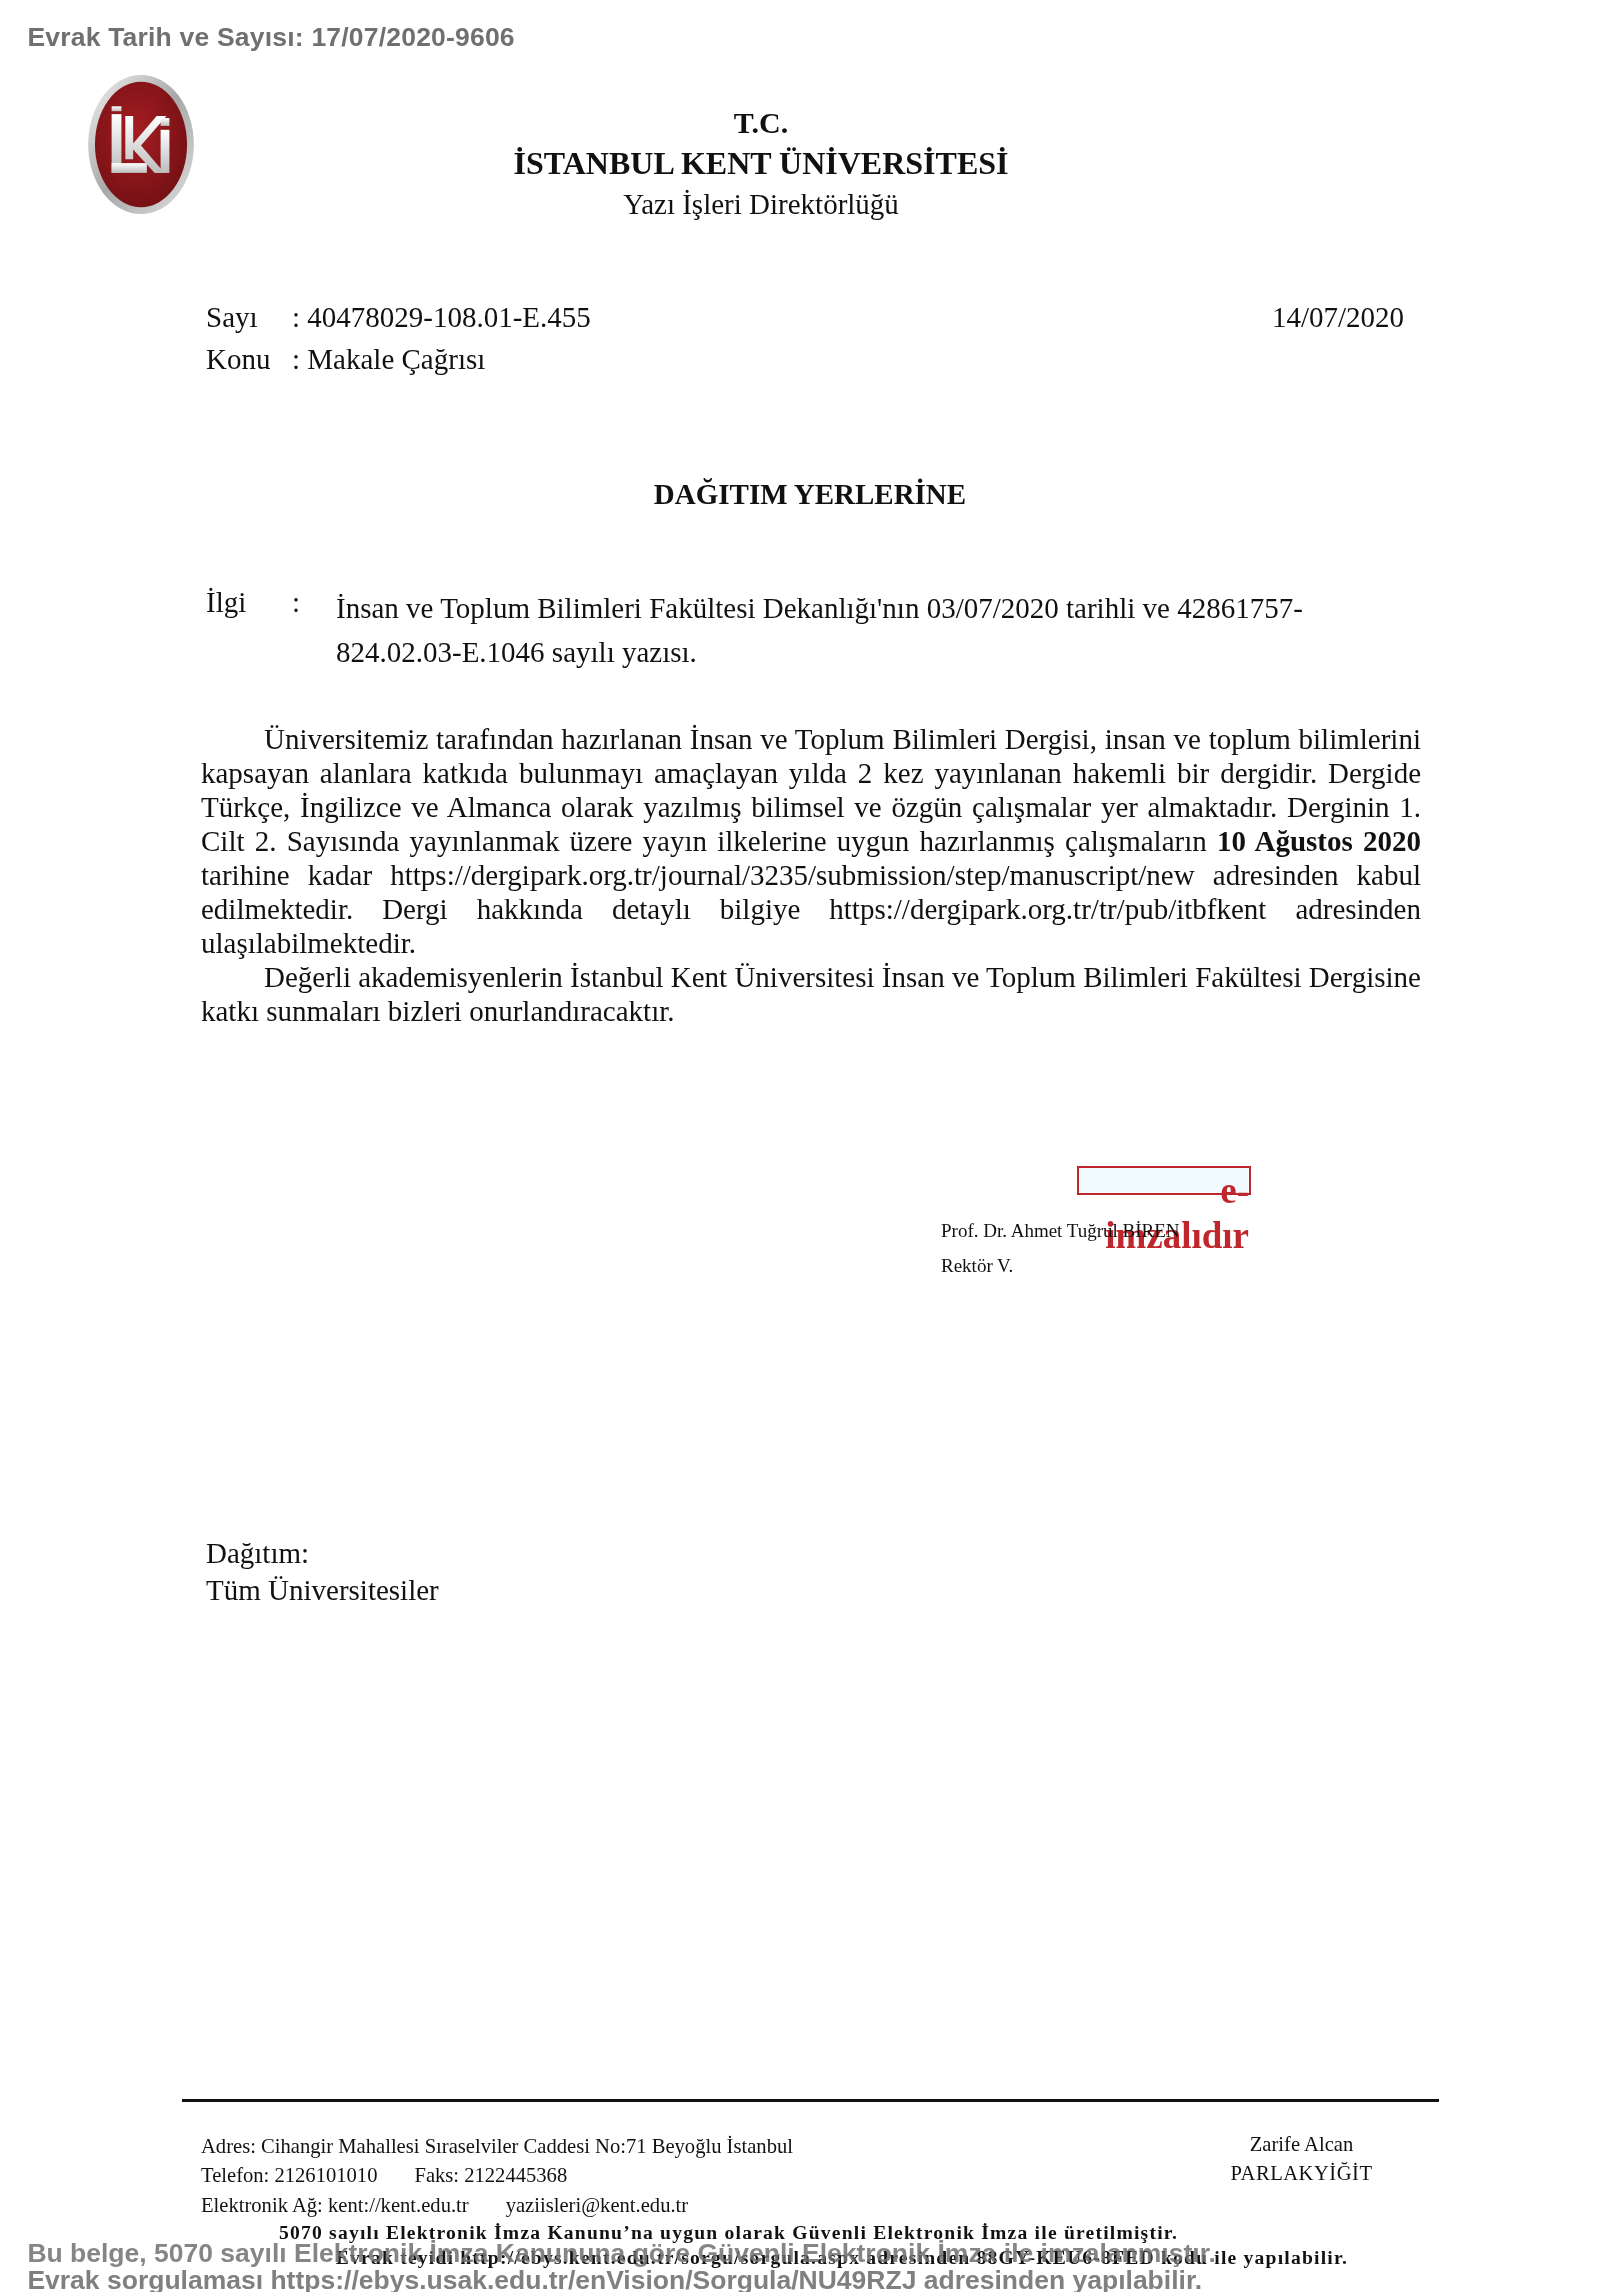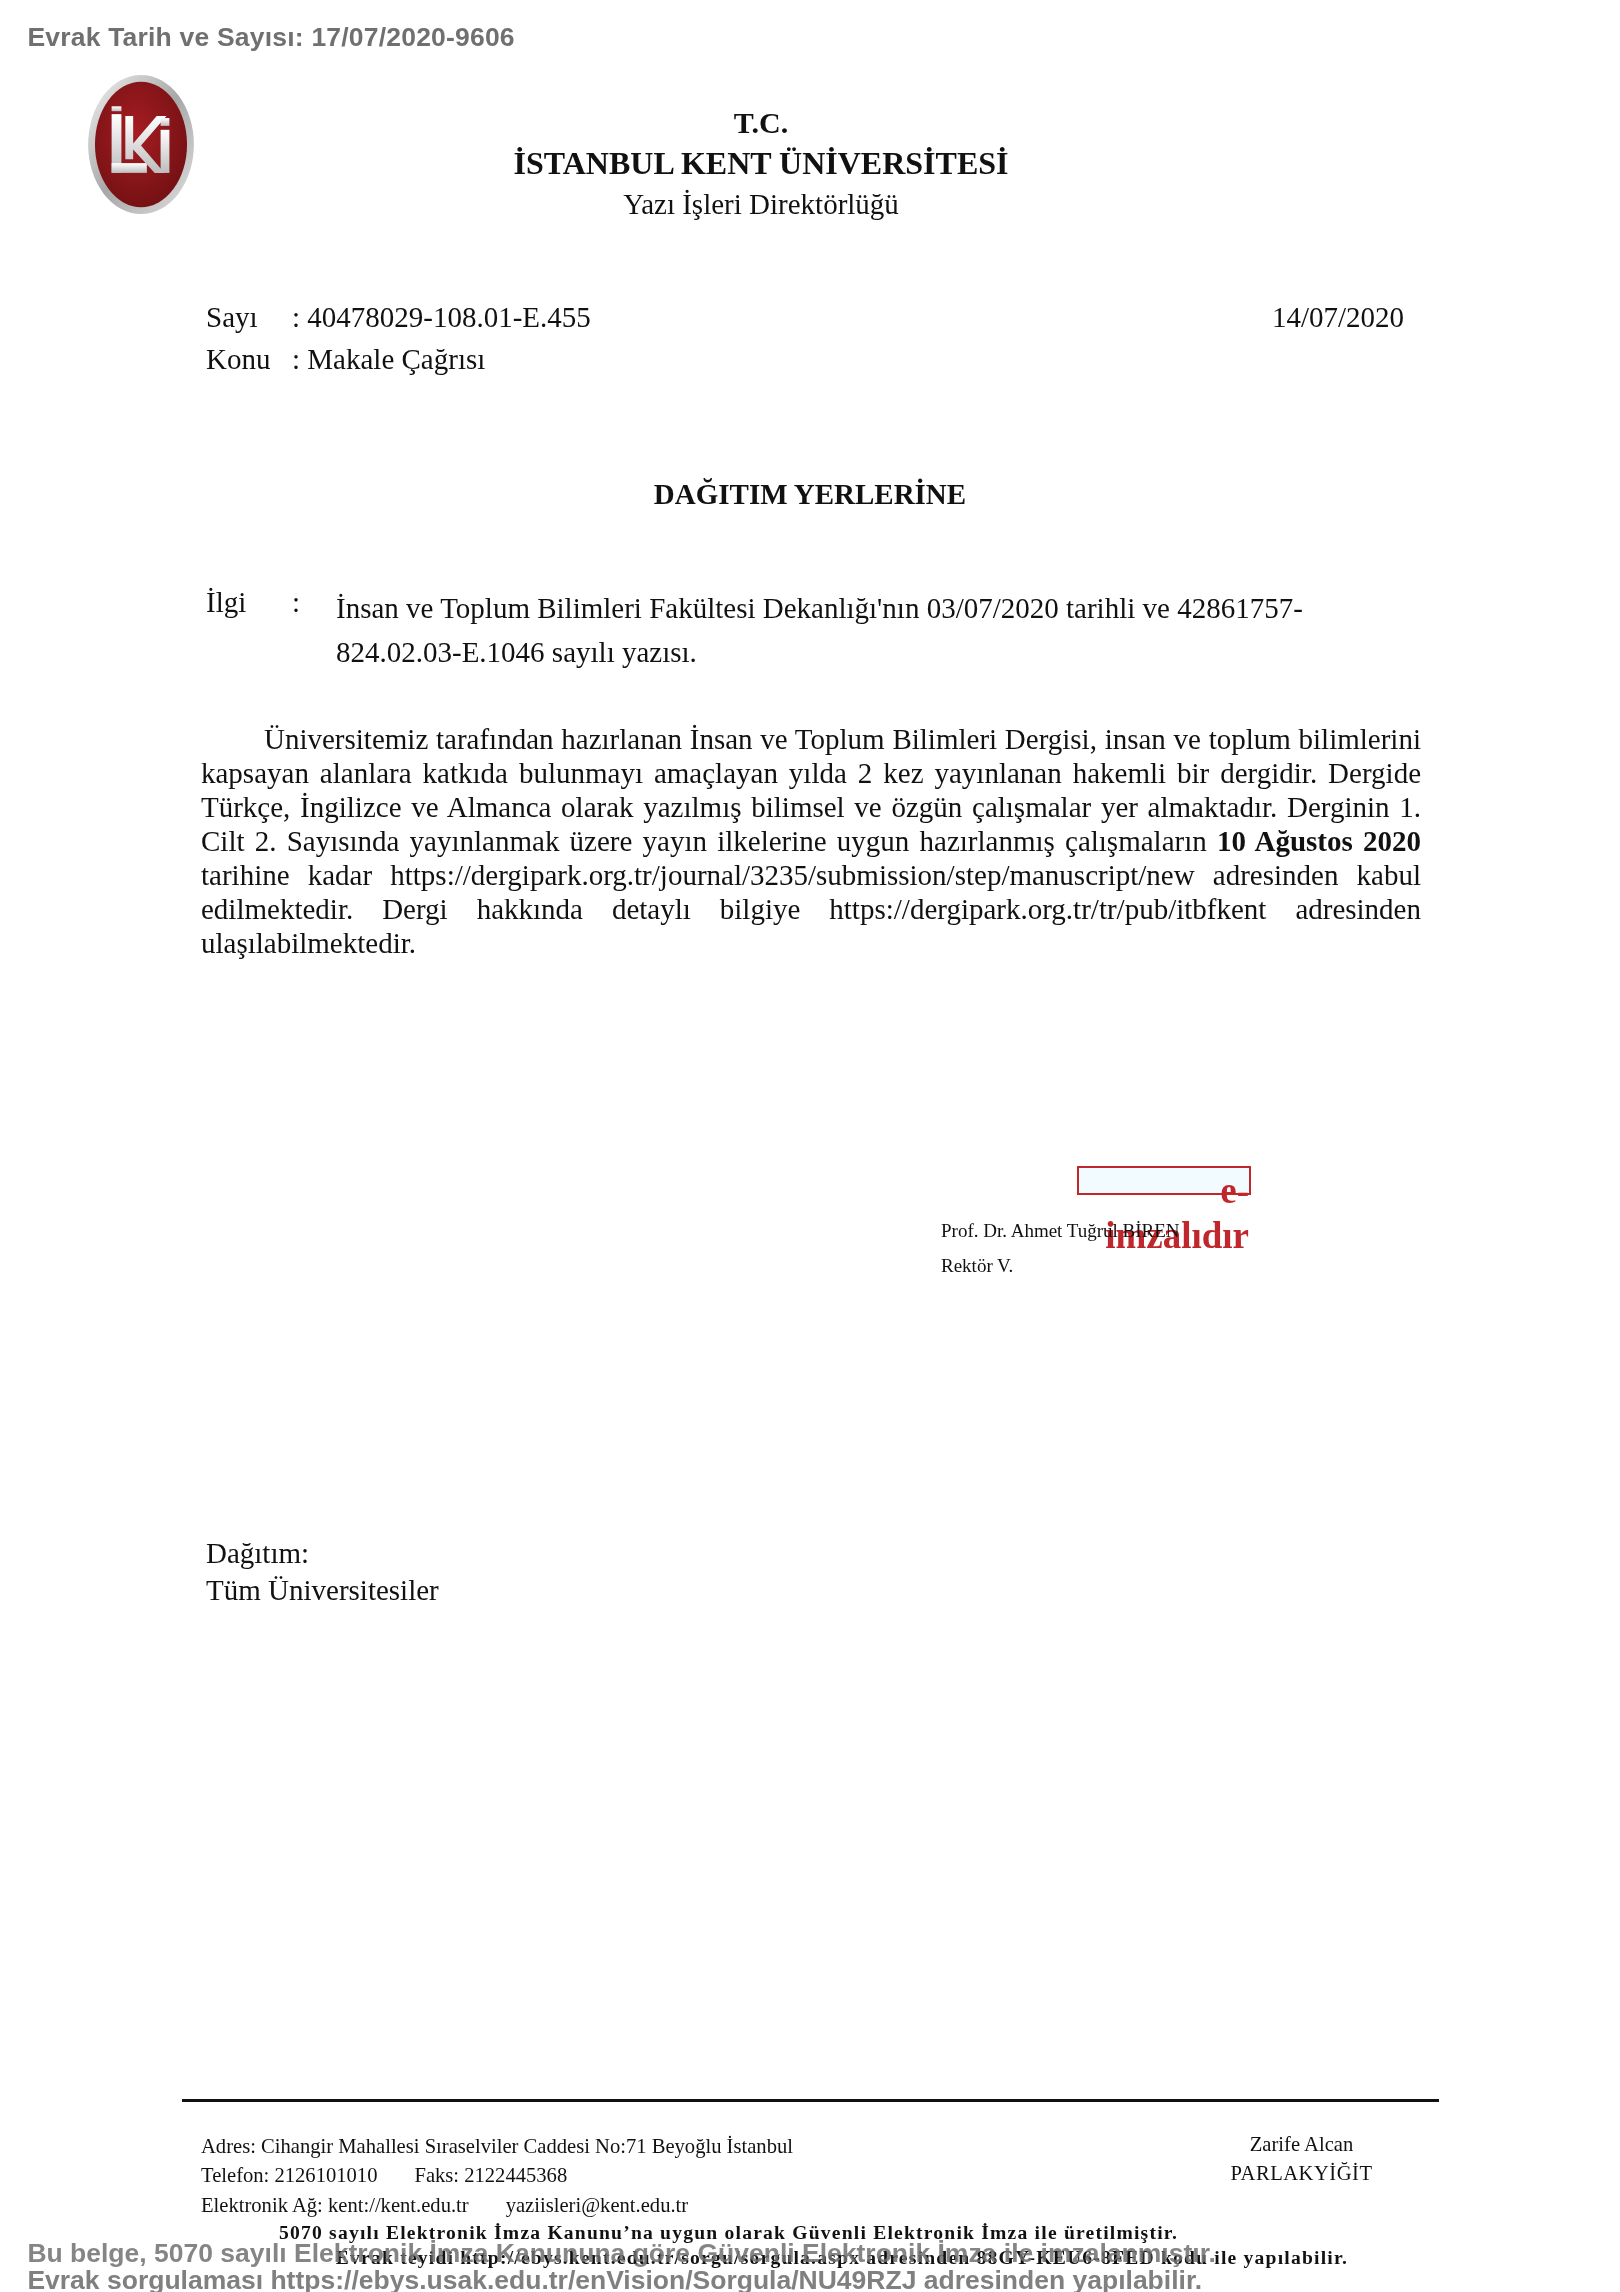--- a/index.html
+++ b/index.html
@@ -103,20 +103,21 @@
 <div class="abs dist-title">DAĞITIM YERLERİNE</div>
 
 <div class="abs ilgi">
   <span class="ilgi-label">İlgi</span>
   <span class="ilgi-colon">:</span>
   <div class="ilgi-text">İnsan ve Toplum Bilimleri Fakültesi Dekanlığı'nın 03/07/2020 tarihli ve 42861757-824.02.03-E.1046 sayılı yazısı.</div>
 </div>
 
 <div class="abs body">
   <p><span>Üniversitemiz tarafından hazırlanan İnsan ve Toplum Bilimleri Dergisi, insan ve toplum bilimlerini kapsayan alanlara katkıda bulunmayı amaçlayan yılda 2 kez yayınlanan hakemli bir dergidir. Dergide Türkçe, İngilizce ve Almanca olarak yazılmış bilimsel ve özgün çalışmalar yer almaktadır. Derginin 1. Cilt 2. Sayısında yayınlanmak üzere yayın ilkelerine uygun hazırlanmış çalışmaların </span><b>10 Ağustos 2020</b><span> tarihine kadar https://dergipark.org.tr/journal/3235/submission/step/manuscript/new adresinden kabul edilmektedir. Dergi hakkında detaylı bilgiye https://dergipark.org.tr/tr/pub/itbfkent adresinden ulaşılabilmektedir.</span></p>
+  <p>Değerli akademisyenlerin İstanbul Kent Üniversitesi İnsan ve Toplum Bilimleri Fakültesi Dergisine katkı sunmaları bizleri onurlandıracaktır.</p>
 </div>
 
 <div class="abs esig">e-imzalıdır</div>
 <div class="abs signer signer-name">Prof. Dr. Ahmet Tuğrul BİREN</div>
 <div class="abs signer signer-title">Rektör V.</div>
 
 <div class="abs dagitim dagitim-label">Dağıtım:</div>
 <div class="abs dagitim dagitim-value">Tüm Üniversitesiler</div>
 
 <div class="abs footer-rule"></div>

